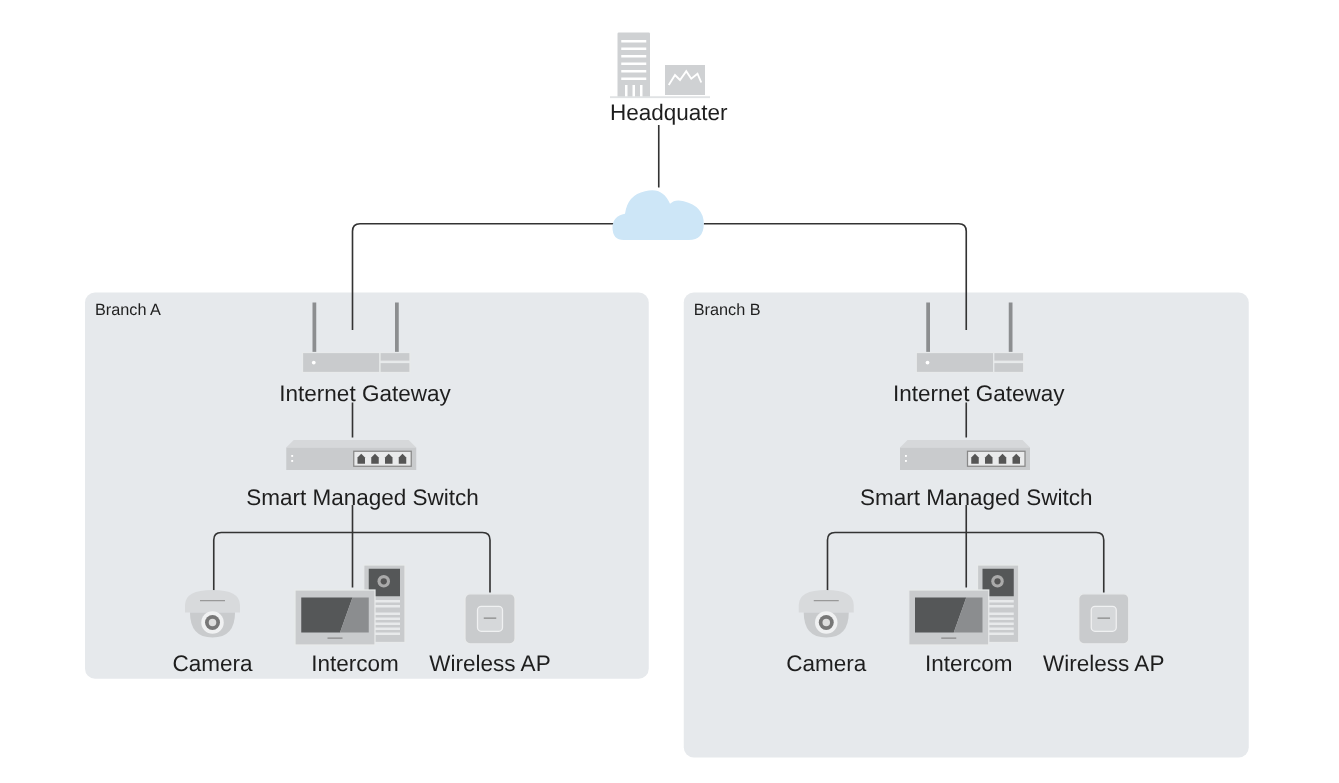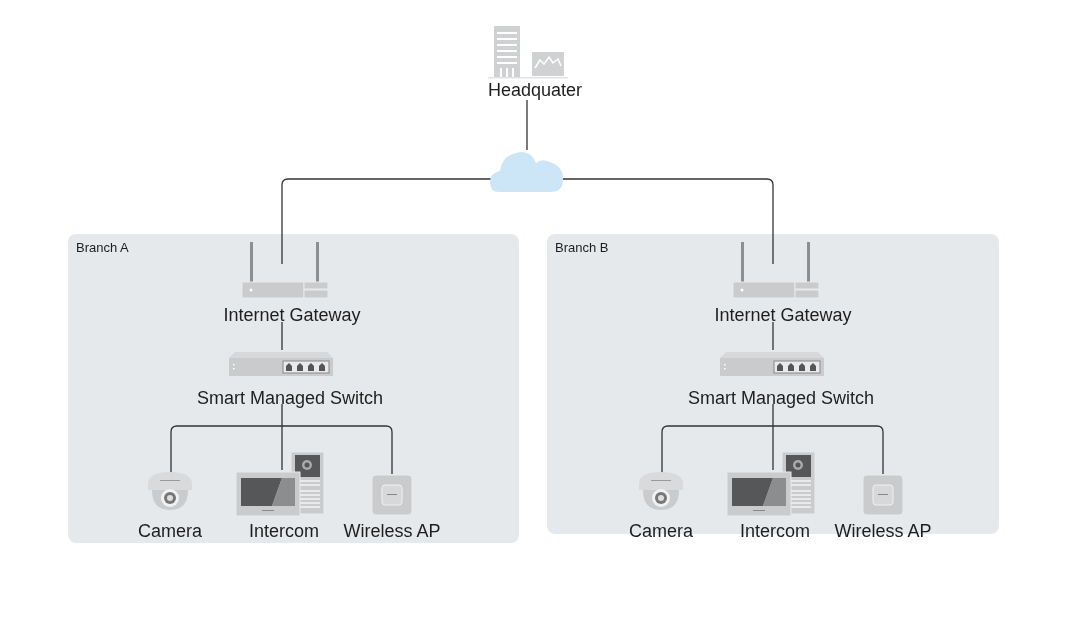--- a/index.html
+++ b/index.html
@@ -10,21 +10,21 @@
   .panel { position: absolute; background: #e6e9ec; border-radius: 8px; }
   .panel-title { position: absolute; left: 8px; top: 6px; font-size: 13px; color: #1e1e1e; }
   svg.wires { position: absolute; left: 0; top: 0; }
 </style>
 </head>
 <body>
 
 <div class="panel" style="left:56px; top:234px; width:451px; height:309px;margin-left:12px;">
   <div class="panel-title">Branch A</div>
 </div>
-<div class="panel" style="left:547px; top:234px; width:452px; height:300px;">
+<div class="panel" style="left:547px; top:234px; width:452px; height:372px;">
   <div class="panel-title">Branch B</div>
 </div>
 
 <svg class="wires" width="1071" height="626">
   <g fill="none" stroke="#333" stroke-width="1.3">
     <path d="M527 100 V150"></path>
     <path d="M492 179 H288 Q282 179 282 185 V264"></path>
     <path d="M563 179 H767 Q773 179 773 185 V264"></path>
 
     <path d="M282 322 V350"></path>

